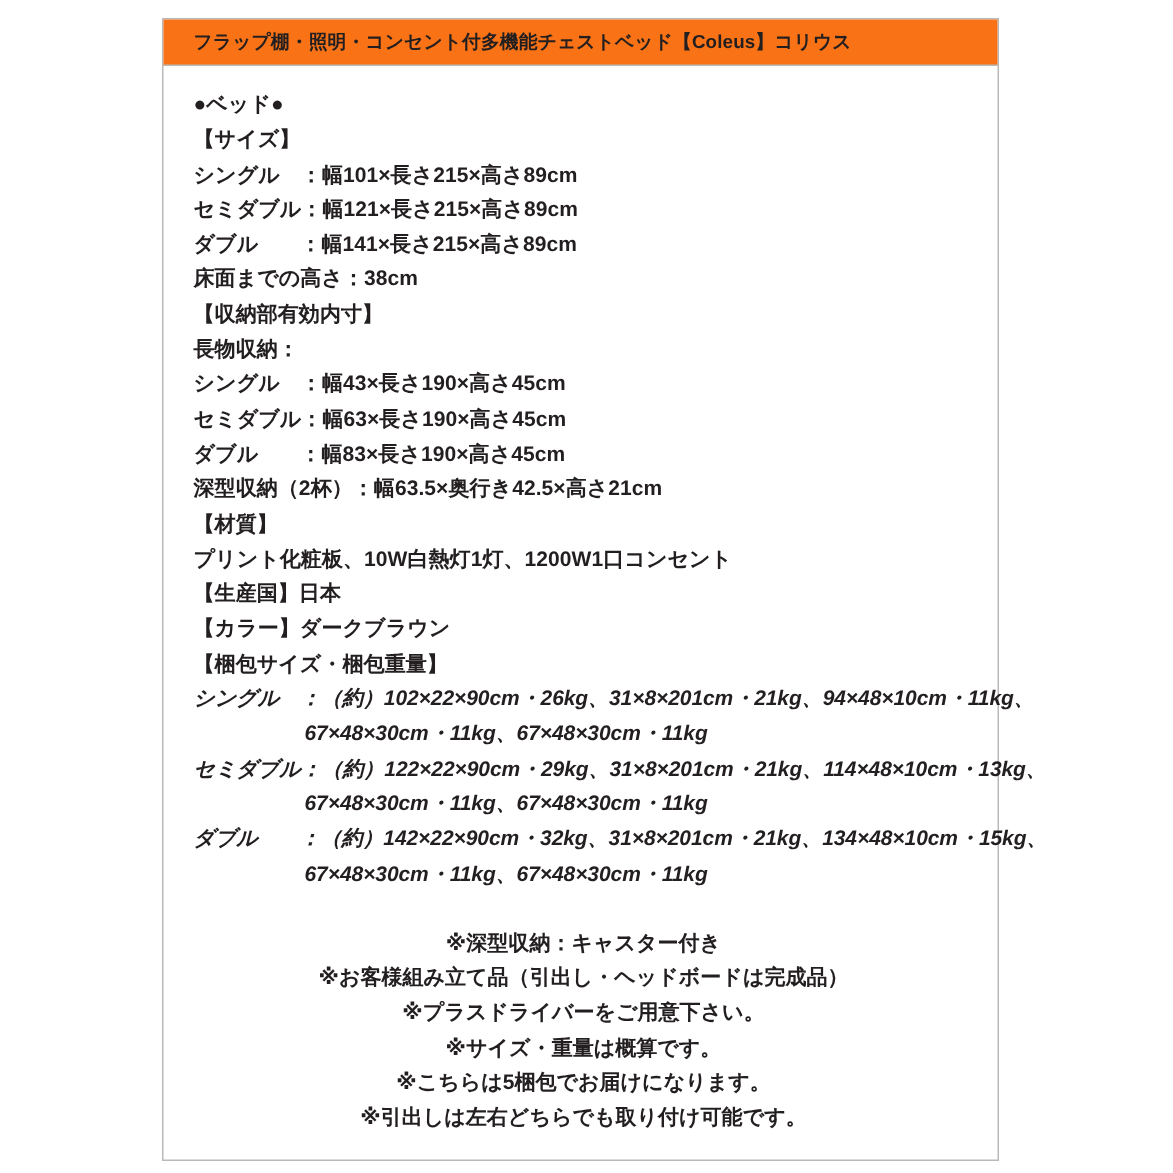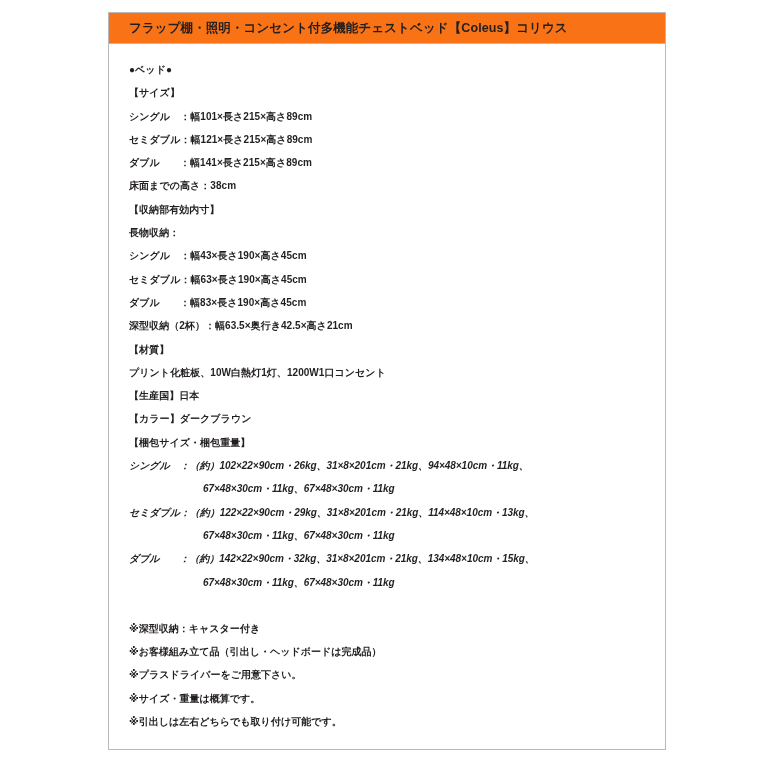--- a/index.html
+++ b/index.html
@@ -37,21 +37,21 @@
     color: #231f20;
     white-space: nowrap;
     overflow: hidden;
   }
 
   .spec-body {
     padding: 14px 16px 16px 20px;
   }
 
   .line {
-    font-size: 10px;
+    font-size: 14px;
     line-height: 23.3px;
     font-weight: bold;
     color: #231f20;
     white-space: nowrap;
     letter-spacing: 0.05px;
   }
 
   .line.wide {
     letter-spacing: -0.05px;
     font-style: italic;
@@ -60,20 +60,21 @@
   .line.indent {
     padding-left: 74px;
   }
 
   .gap {
     height: 23px;
   }
 
   .notes .line {
     letter-spacing: 0.02px;
+    text-align: center;
   }
 </style>
 </head>
 <body>
 
 <div class="spec-frame">
 
   <div class="spec-header">フラップ棚・照明・コンセント付多機能チェストベッド【Coleus】コリウス</div>
 
   <div class="spec-body">
@@ -106,18 +107,19 @@
     <div class="line wide">ダブル　　：（約）142×22×90cm・32kg、31×8×201cm・21kg、134×48×10cm・15kg、</div>
     <div class="line wide indent">67×48×30cm・11kg、67×48×30cm・11kg</div>
 
     <div class="gap"></div>
 
     <div class="notes">
       <div class="line">※深型収納：キャスター付き</div>
       <div class="line">※お客様組み立て品（引出し・ヘッドボードは完成品）</div>
       <div class="line">※プラスドライバーをご用意下さい。</div>
       <div class="line">※サイズ・重量は概算です。</div>
+      <div class="line">※こちらは5梱包でお届けになります。</div>
       <div class="line">※引出しは左右どちらでも取り付け可能です。</div>
 
     </div>
 
   </div>
 </div>
 
 </body></html>

